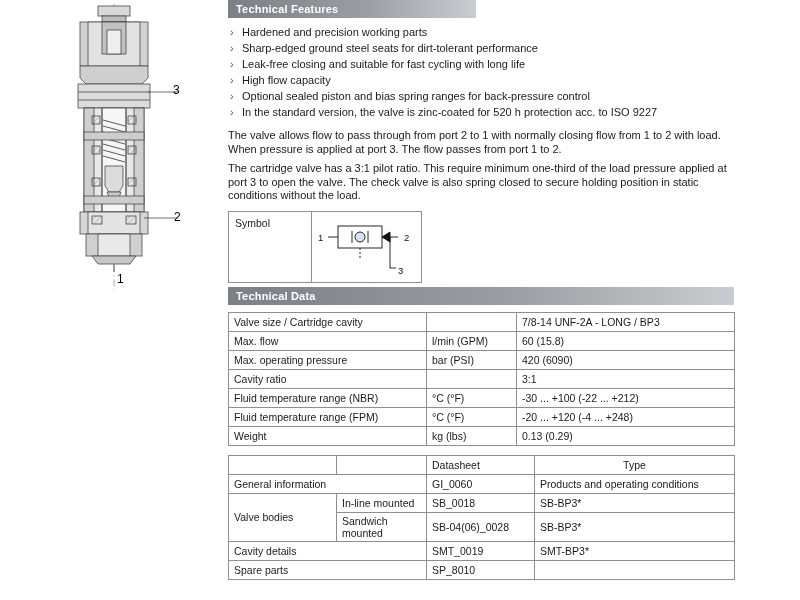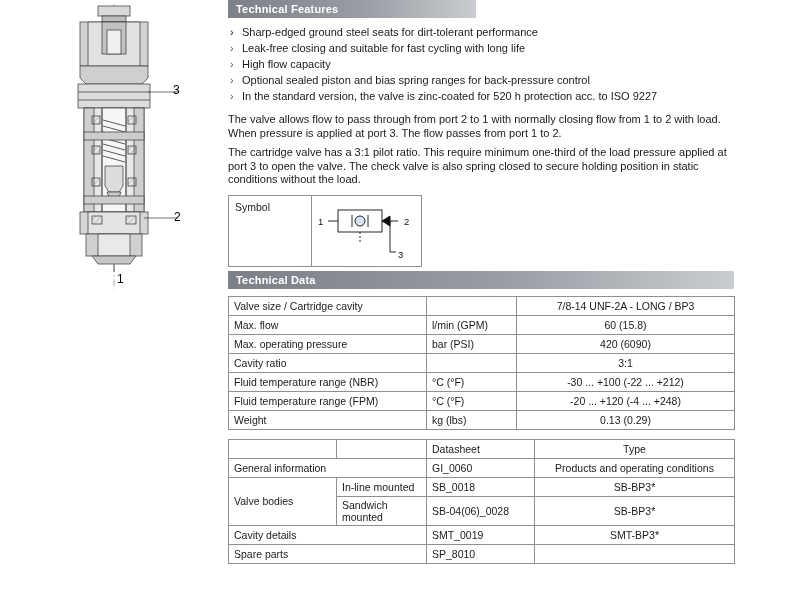--- a/index.html
+++ b/index.html
@@ -150,21 +150,21 @@
   table.tdata {
     width: 506px;
     margin-top: 5px;
   }
   table.tdata td {
     border: 1px solid #8c8f94;
     padding: 2px 5px;
     height: 14px;
     background: #fff;
   }
-  td.c-center { text-align: center; }
+  td.c-center { }
   td.c-head { text-align: center; }
 </style>
 </head>
 <body>
 
 <div class="page">
 
   <div class="drawing-col">
     <svg class="drawing-svg" width="216" height="300" viewBox="0 0 216 300">
       <defs>
@@ -234,21 +234,21 @@
     <div class="callout callout-2">2</div>
     <div class="callout callout-1">1</div>
   </div>
 
   <div class="content">
 
     <div class="section-bar short">
       <span class="bar-text">Technical Features</span>
     </div>
     <ul class="bullets">
-      <li><span class="chev">›</span></li>
+      <li><span class="chev">›</span><span>Hardened and precision working parts</span></li>
       <li><span class="chev">›</span><span>Sharp-edged ground steel seats for dirt-tolerant performance</span></li>
       <li><span class="chev">›</span><span>Leak-free closing and suitable for fast cycling with long life</span></li>
       <li><span class="chev">›</span><span>High flow capacity</span></li>
       <li><span class="chev">›</span><span>Optional sealed piston and bias spring ranges for back-pressure control</span></li>
       <li><span class="chev">›</span><span>In the standard version, the valve is zinc-coated for 520 h protection acc. to ISO 9227</span></li>
     </ul>
 
     <p class="para">The valve allows flow to pass through from port 2 to 1 with normally closing flow from 1 to 2 with load. When pressure is applied at port 3. The flow passes from port 1 to 2.</p>
     <p class="para">The cartridge valve has a 3:1 pilot ratio. This require minimum one-third of the load pressure applied at port 3 to open the valve. The check valve is also spring closed to secure holding position in static conditions without the load.</p>
 

